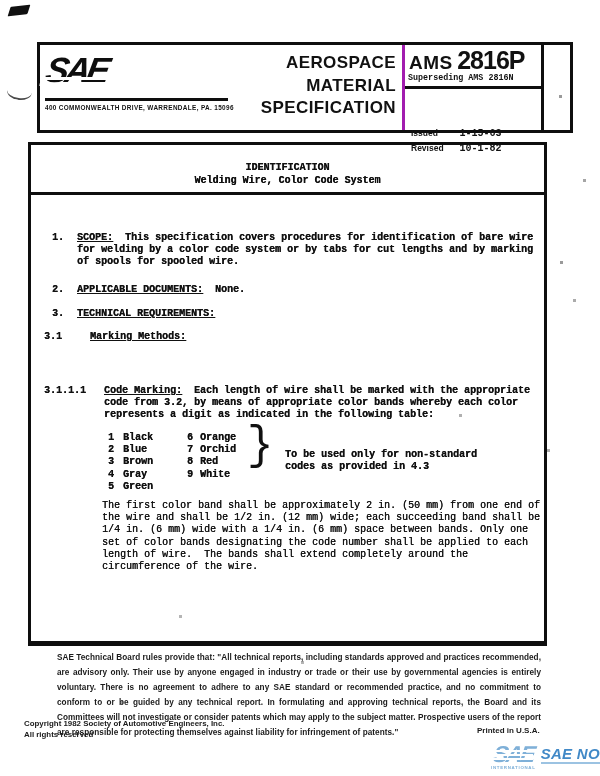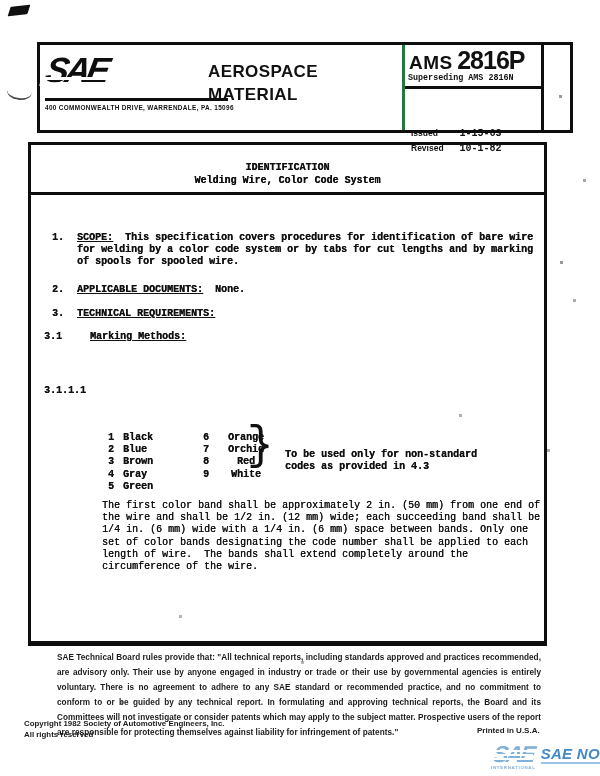--- a/index.html
+++ b/index.html
@@ -25,25 +25,25 @@
   .sae-logo{position:absolute;left:6px;top:5px;width:82px;height:42px;
     font-style:italic;font-weight:900;font-size:35px;letter-spacing:-4px;
     transform:skewX(-10deg);color:#0e0e0e;line-height:40px;}
   .logo-stripe{position:absolute;left:-4px;width:88px;height:2.6px;background:#ffffff;}
   .stripe-1{top:27px;} .stripe-2{top:33px;}
   .tagline{position:absolute;left:90px;top:9px;font-style:italic;font-weight:700;
     font-size:9.5px;line-height:11.5px;letter-spacing:0.1px;}
   .logo-rule{position:absolute;left:5px;top:53px;width:183px;height:2.6px;background:#0e0e0e;}
   .address{position:absolute;left:5px;top:59px;font-size:6.4px;font-weight:700;letter-spacing:0.35px;}
 
-  .doc-type{position:absolute;left:168px;top:16px;width:188px;text-align:left;
+  .doc-type{position:absolute;left:168px;top:7px;width:188px;text-align:right;
     font-size:17px;font-weight:700;line-height:22.5px;letter-spacing:0.4px;}
 
   .ams-panel{position:absolute;left:362px;top:0;width:136px;height:100%;
-    border-left:3px solid #15803d;border-right:3px solid #0e0e0e;}
+    border-left:3px solid #a21caf;border-right:3px solid #0e0e0e;}
   .ams-line{position:absolute;left:4px;top:1px;white-space:nowrap;}
   .ams-prefix{font-size:19px;font-weight:700;letter-spacing:0.5px;}
   .ams-number{font-size:25px;font-weight:900;letter-spacing:-1px;}
   .superseding{position:absolute;left:3px;top:28px;font-weight:700;font-size:8.4px;
     white-space:nowrap;}
   .ams-divider{position:absolute;left:0;right:0;top:41px;height:3px;background:#0e0e0e;}
   .date-row{position:absolute;left:6px;white-space:nowrap;}
   .issued-row{top:51px;} .revised-row{top:66px;}
   .date-label{display:inline-block;width:44px;font-size:8.5px;font-weight:700;margin-top:32px;}
   .date-value{font-weight:700;font-size:10px;}
@@ -63,21 +63,21 @@
   .sec-1{left:21px;top:87px;}  .sec-1 .num{width:25px;} .sec-1 .ptext{width:466px;}
   .sec-2{left:21px;top:139px;} .sec-2 .num{width:25px;} .sec-2 .ptext{width:466px;}
   .sec-3{left:21px;top:163px;} .sec-3 .num{width:25px;} .sec-3 .ptext{width:466px;}
   .sec-31{left:13px;top:186px;gap:13px;}   .sec-31 .num{width:33px;}  .sec-31 .ptext{width:466px;}
   .sec-311{left:13px;top:210px;}  .sec-311 .num{width:49px;} .sec-311 .ptext{width:450px;}
   .sec-3111{left:13px;top:240px;} .sec-3111 .num{width:60px;} .sec-3111 .ptext{width:440px;}
 
   .color-table{position:absolute;left:77px;top:287px;width:420px;font-size:10px;
     line-height:12.2px;font-weight:700;text-shadow:0.3px 0 0 currentColor;}
   .ct-row{display:flex;height:12.2px;}
-  .ct-d1{width:15px;} .ct-n1{width:80px;} .ct-d2{width:13px;} .ct-n2{width:60px;text-align:center;}
+  .ct-d1{width:15px;} .ct-n1{width:64px;} .ct-d2{width:13px;} .ct-n2{width:60px;}
   .ct-brace{position:absolute;left:139px;top:7px;font-size:44px;font-weight:400;
     transform:scaleY(1.05);text-shadow:none;font-family:"Liberation Mono",monospace;}
   .ct-note{position:absolute;left:177px;top:17px;line-height:12.2px;white-space:nowrap;}
 
   .closing-para{position:absolute;left:71px;top:355px;width:444px;font-size:10px;
     line-height:12.2px;font-weight:400;white-space:pre-wrap;text-shadow:0.3px 0 0 currentColor;}
 
   
   .board-rules{position:absolute;left:57px;top:650px;width:484px;font-size:8.2px;
     font-weight:700;line-height:15px;text-align:justify;color:#1b1b1b;
@@ -110,20 +110,21 @@
     <span>SAE</span>
     <div class="logo-stripe stripe-1"></div>
     <div class="logo-stripe stripe-2"></div>
   </div>
   <div class="logo-rule"></div>
   <div class="address">400 COMMONWEALTH DRIVE, WARRENDALE, PA. 15096</div>
 
   <div class="doc-type">
     <div>AEROSPACE</div>
     <div>MATERIAL</div>
+    <div>SPECIFICATION</div>
   </div>
 
   <div class="ams-panel">
     <div class="ams-line">
       <span class="ams-prefix">AMS</span>
       <span class="ams-number">2816P</span>
     </div>
     <div class="superseding mono">Superseding AMS 2816N</div>
     <div class="ams-divider"></div>
     <div class="date-row issued-row">
@@ -159,20 +160,21 @@
   </div>
 
   <div class="section sec-31 mono">
     <span class="num">3.1</span>
     <div class="ptext"><span class="lbl">Marking Methods:</span><span></span></div>
   </div>
 
 
   <div class="section sec-3111 mono">
     <span class="num">3.1.1.1</span>
+    <div class="ptext"><span class="lbl">Code Marking:</span><span>Each length of wire shall be marked with the appropriate code from 3.2, by means of appropriate color bands whereby each color represents a digit as indicated in the following table:</span></div>
   </div>
 
   <div class="color-table mono">
     <div class="ct-row">
       <span class="ct-d1">1</span>
       <span class="ct-n1">Black</span>
       <span class="ct-d2">6</span>
       <span class="ct-n2">Orange</span>
     </div>
     <div class="ct-row">

